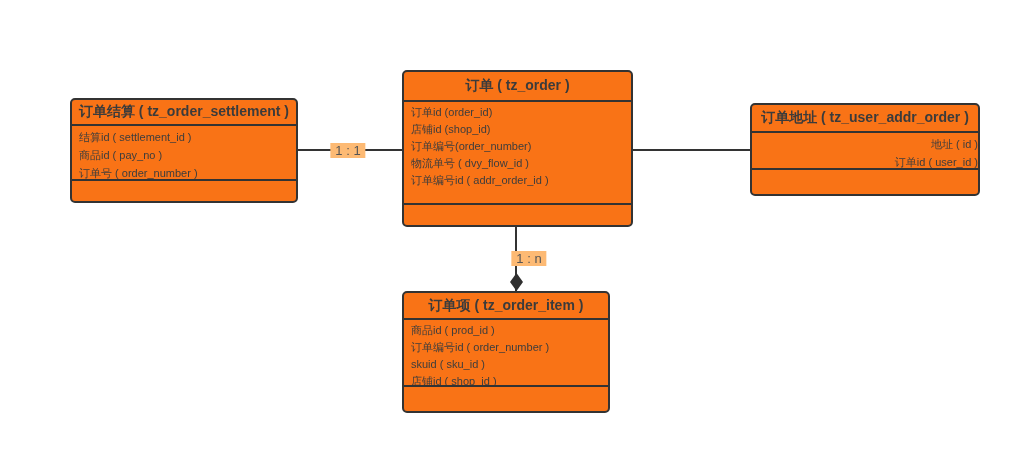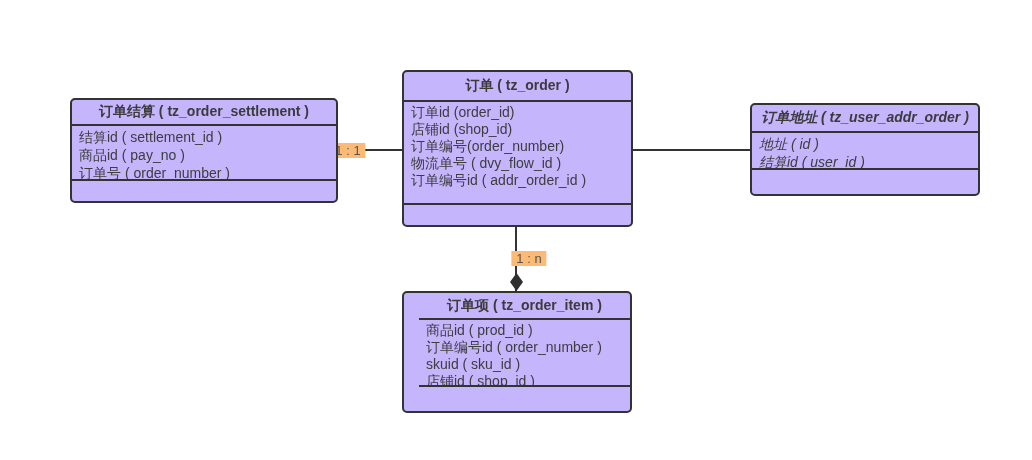--- a/index.html
+++ b/index.html
@@ -9,21 +9,21 @@
     height: 460px;
     background: #ffffff;
     font-family: "Liberation Sans", "DejaVu Sans", sans-serif;
     overflow: hidden;
   }
   .entity {
     position: absolute;
     box-sizing: border-box;
     border: 2px solid #333333;
     border-radius: 5px;
-    background: #c4b5fd;
+    background: #f97316;
     display: flex;
     flex-direction: column;
   }
   .entity-title {
     box-sizing: border-box;
     border-bottom: 2px solid #333333;
     font-weight: bold;
     font-size: 14px;
     color: #3b3b3b;
     text-align: center;
@@ -32,21 +32,21 @@
     justify-content: center;
     white-space: nowrap;
   }
   .entity-fields {
     box-sizing: border-box;
     border-bottom: 2px solid #333333;
     padding: 2px 0 0 7px;
     overflow: hidden;
   }
   .field {
-    font-size: 14px;
+    font-size: 11px;
     color: #3d3d3d;
     white-space: nowrap;
   }
   .lh17 .field { line-height: 17px; }
   .lh18 .field { line-height: 18px; }
   .entity-footer { flex: 1; }
   .hline {
     position: absolute;
     height: 2px;
     background: #333333;
@@ -81,21 +81,21 @@
 
   <div class="hline" style="left:298px; top:149px; width:104px;"></div>
   <div class="conn-label" style="left:348px; top:143px;">1 : 1</div>
 
   <div class="hline" style="left:633px; top:149px; width:117px;"></div>
 
   <div class="vline" style="left:515px; top:227px; height:64px;"></div>
   <div class="conn-label" style="left:517px; top:251px;margin-left:12px;">1 : n</div>
   <div class="diamond" style="left:510px; top:273px;"></div>
 
-  <div class="entity lh18" style="left:70px; top:98px; width:268px; height:105px;">
+  <div class="entity lh18" style="left:70px; top:98px; width:228px; height:105px;">
     <div class="entity-title" style="height:26px;">订单结算 ( tz_order_settlement )</div>
     <div class="entity-fields" style="height:55px;">
       <div class="field">结算id ( settlement_id )</div>
       <div class="field">商品id ( pay_no )</div>
       <div class="field">订单号 ( order_number )</div>
     </div>
     <div class="entity-footer"></div>
   </div>
 
   <div class="entity lh17" style="left:402px; top:70px; width:231px; height:157px;">
@@ -103,30 +103,30 @@
     <div class="entity-fields" style="height:103px;">
       <div class="field">订单id (order_id)</div>
       <div class="field">店铺id (shop_id)</div>
       <div class="field">订单编号(order_number)</div>
       <div class="field">物流单号 ( dvy_flow_id )</div>
       <div class="field">订单编号id ( addr_order_id )</div>
     </div>
     <div class="entity-footer"></div>
   </div>
 
-  <div class="entity lh18" style="left:750px; top:103px; width:230px; height:93px;font-style:italic;">
+  <div class="entity lh18" style="left:750px; top:103px; width:230px; height:93px;">
     <div class="entity-title" style="height:28px;">订单地址 ( tz_user_addr_order )</div>
-    <div class="entity-fields" style="height:37px;">
+    <div class="entity-fields" style="height:37px;text-align:right;">
       <div class="field">地址 ( id )</div>
-      <div class="field">结算id ( user_id )</div>
+      <div class="field">订单id ( user_id )</div>
     </div>
     <div class="entity-footer"></div>
   </div>
 
-  <div class="entity lh17" style="left:402px; top:291px; width:230px; height:122px;padding-left:15px;">
+  <div class="entity lh17" style="left:402px; top:291px; width:208px; height:122px;">
     <div class="entity-title" style="height:27px;">订单项 ( tz_order_item )</div>
     <div class="entity-fields" style="height:67px;">
       <div class="field">商品id ( prod_id )</div>
       <div class="field">订单编号id ( order_number )</div>
       <div class="field">skuid ( sku_id )</div>
       <div class="field">店铺id ( shop_id )</div>
     </div>
     <div class="entity-footer"></div>
   </div>
 

